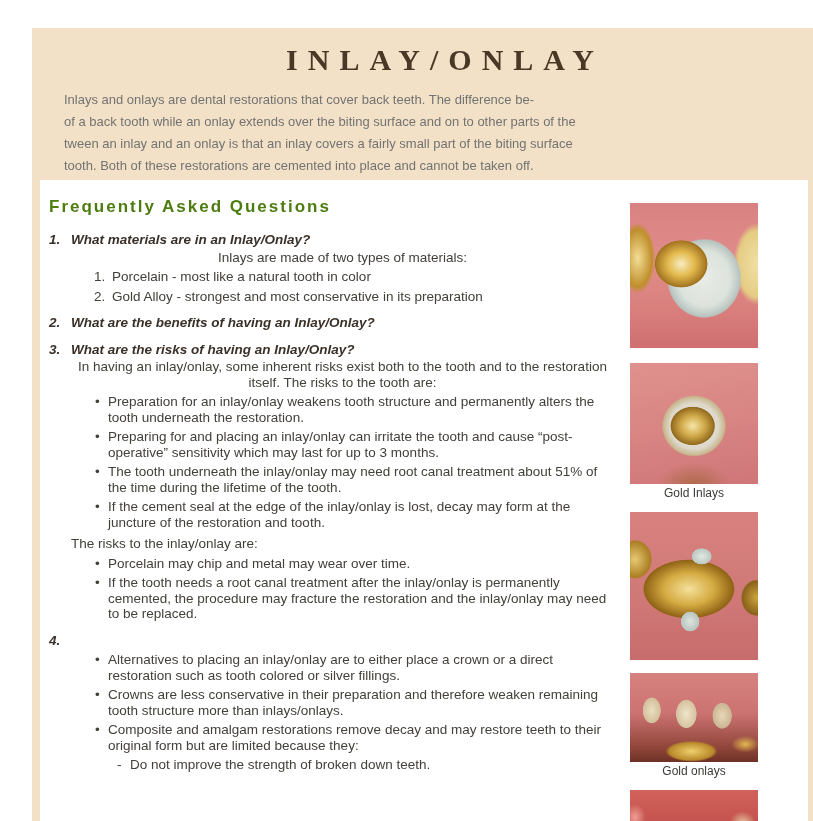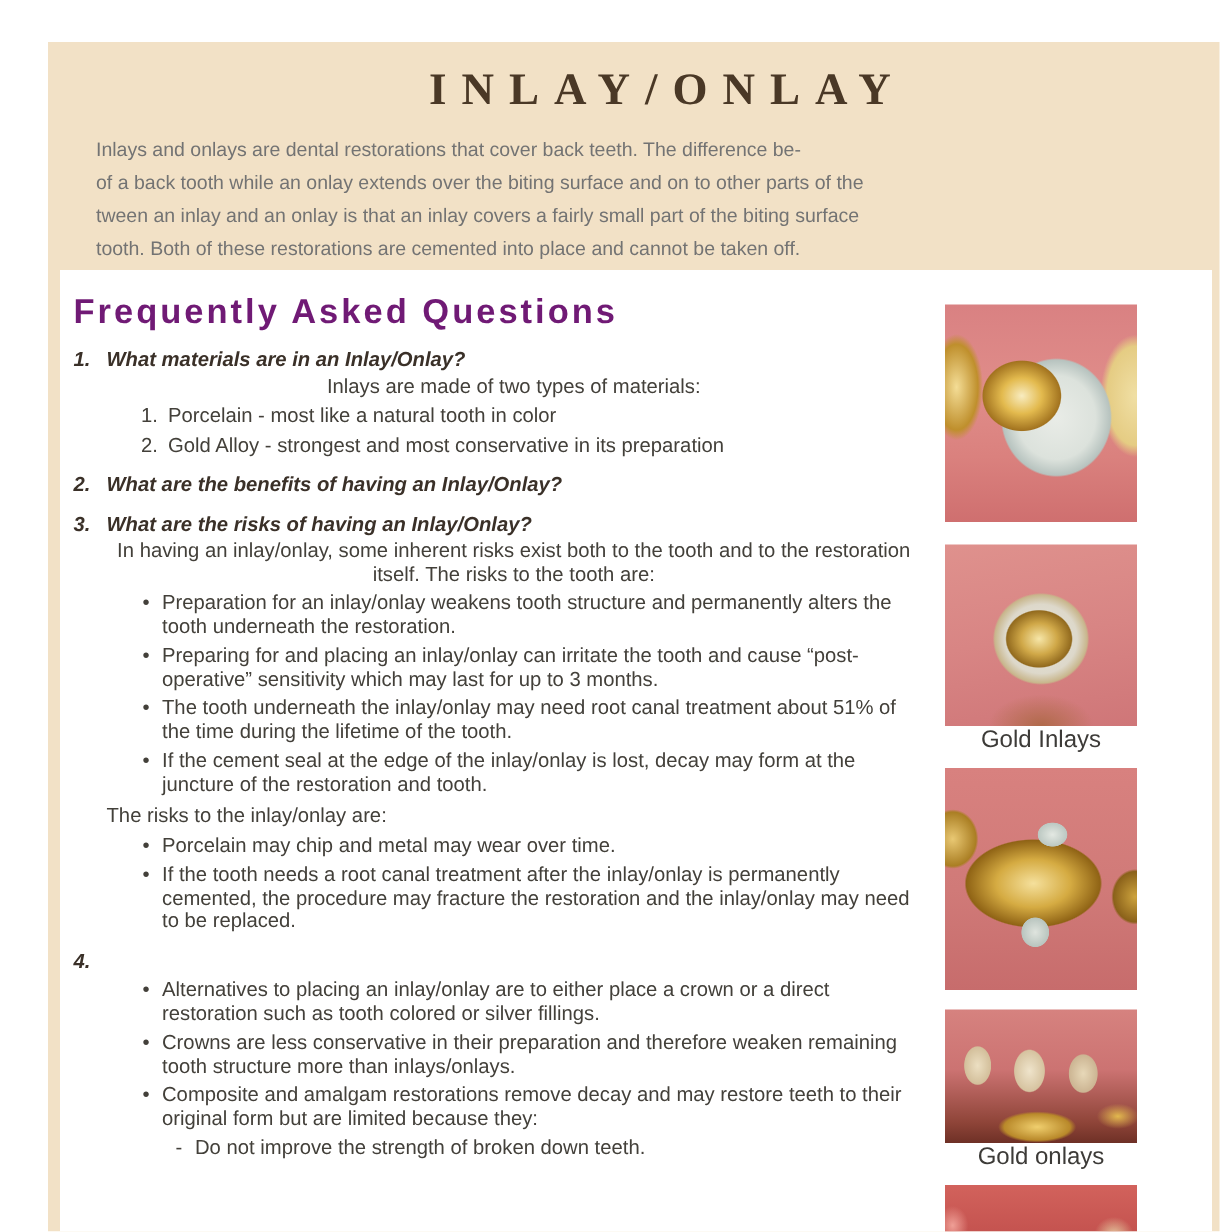--- a/index.html
+++ b/index.html
@@ -54,25 +54,25 @@
   .faq {
     position: absolute;
     left: 9px; top: 16px;
     width: 565px;
     color: #43403a;
     font-size: 13.5px;
     line-height: 15.5px;
   }
   .faq-heading {
     margin: 0 0 14px 0;
-    font-size: 23px;
+    font-size: 17px;
     line-height: 22px;
     font-weight: bold;
     letter-spacing: 2px;
-    color: #701a75;
+    color: #4d7c0f;
   }
   .faq-item { margin-bottom: 11px; }
   .q-row {
     display: flex;
     font-weight: bold;
     font-style: italic;
     color: #3a3028;
     margin-bottom: 2px;
   }
   .q-num { flex: none; width: 22px; }
@@ -88,21 +88,21 @@
   .photos {
     position: absolute;
     left: 590px; top: 23px;
     width: 128px;
   }
   .photo { width: 128px; }
   .caption {
     width: 128px;
     margin-top: 2px;
     text-align: center;
-    font-size: 16px;
+    font-size: 12px;
     line-height: 15px;
     color: #3d3b38;
   }
   .p1 { height: 145px; background:
     radial-gradient(38px 34px at 40% 42%, #f8ecc0 0%, #e3ba4e 35%, #a2731f 68%, rgba(0,0,0,0) 70%),
     radial-gradient(26px 52px at 6% 38%, #f4dd96 0%, #bf8f2c 55%, rgba(0,0,0,0) 68%),
     radial-gradient(58px 62px at 58% 52%, #e9ece7 0%, #dce2dc 45%, #b7c3bf 62%, rgba(0,0,0,0) 64%),
     radial-gradient(34px 60px at 99% 42%, #f0dfa4 0%, #e5cc83 55%, rgba(0,0,0,0) 68%),
     linear-gradient(180deg, #d98182 0%, #e08d8a 40%, #da817e 70%, #cf6f6f 100%);
   }

